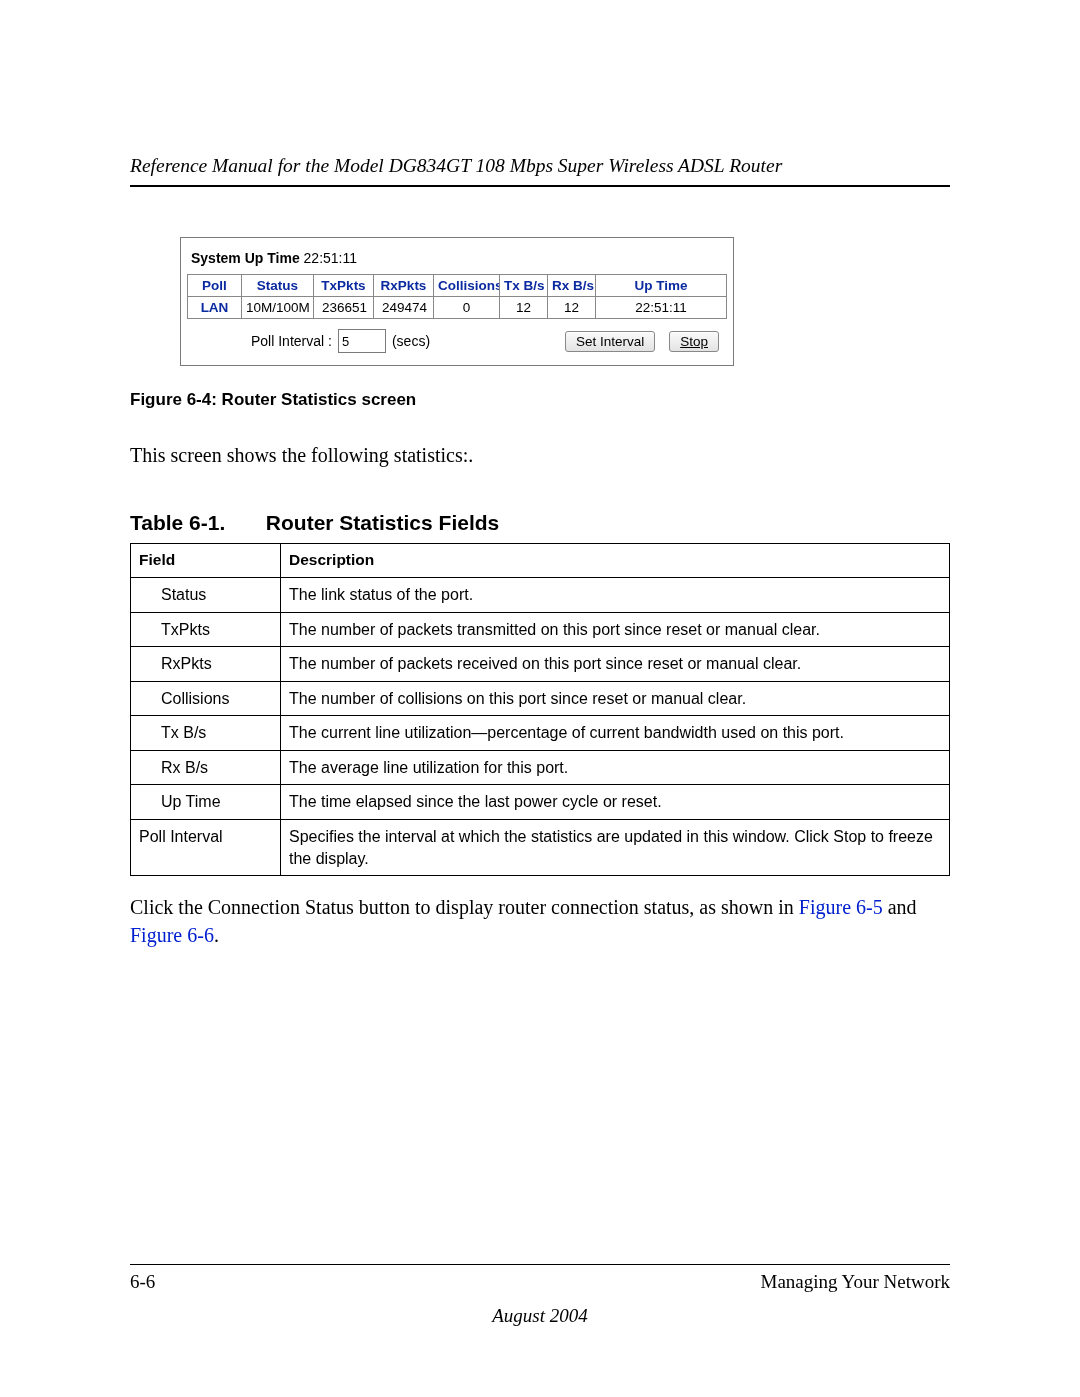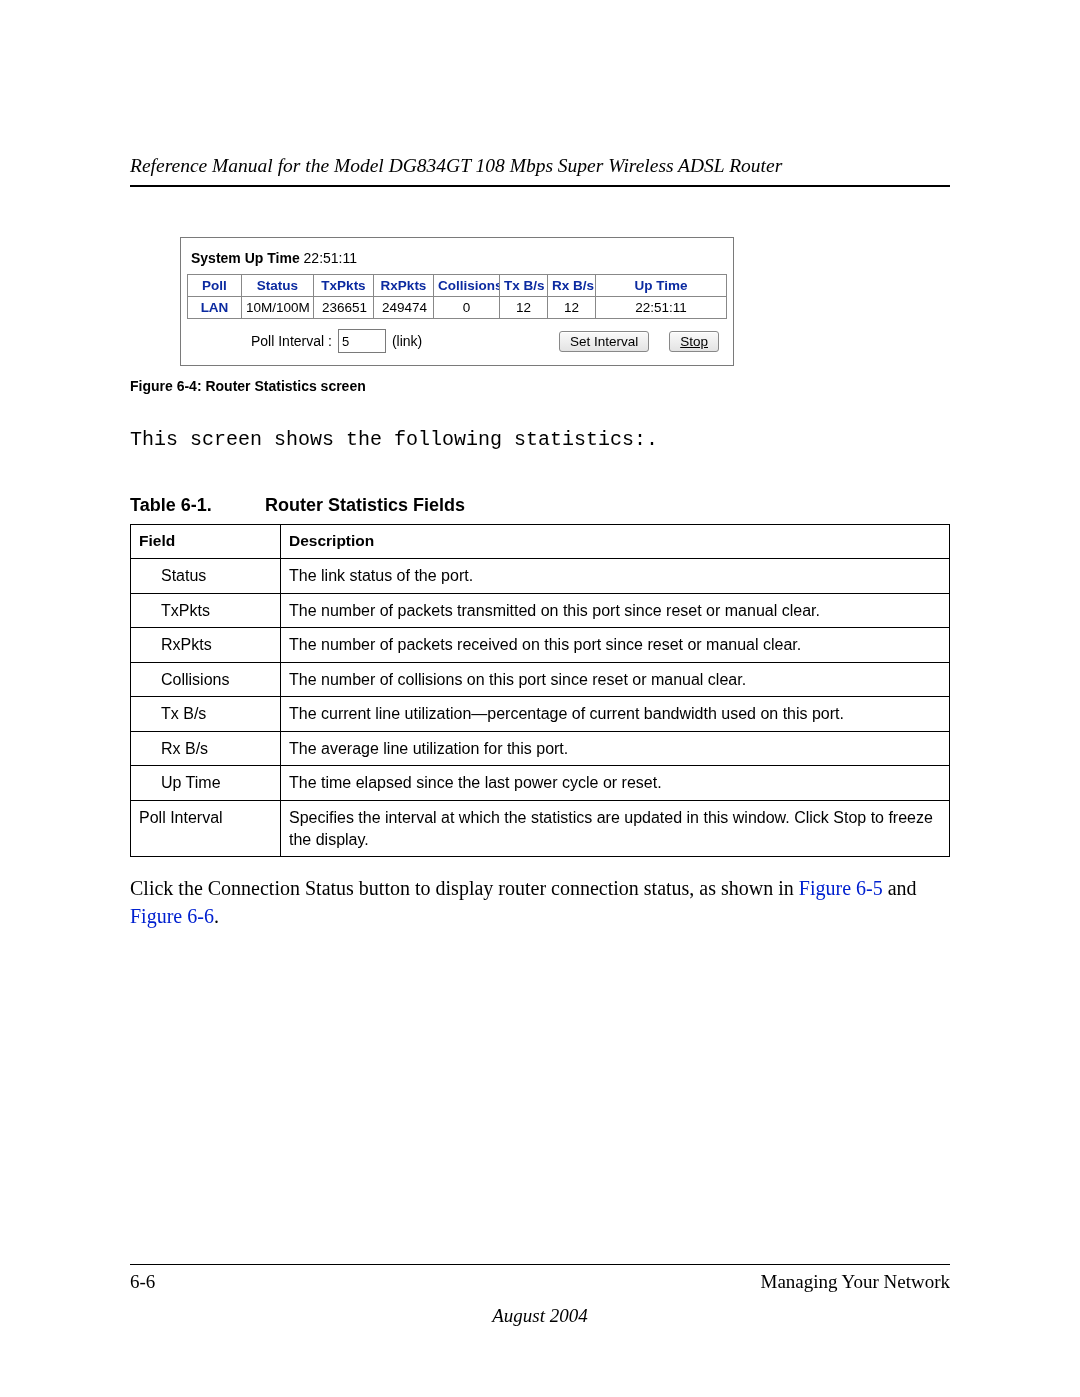--- a/index.html
+++ b/index.html
@@ -100,39 +100,38 @@
   .controls .secs { margin-right: auto; }
   .btn {
     font-family: Arial, Helvetica, sans-serif;
     font-size: 13.5px;
     background: linear-gradient(#fafafa,#e3e3e3);
     border: 1px solid #888;
     border-radius: 3px;
     padding: 2px 10px;
     box-shadow: inset 0 1px 0 #fff;
   }
-  .btn.stop { margin-left: 14px; margin-right: 4px; text-decoration: underline;}
+  .btn.stop { margin-left: 8px; margin-right: 4px; text-decoration: underline;}
 
   
   .fig-caption {
     font-family: Arial, Helvetica, sans-serif;
     font-weight: bold;
-    font-size: 14px;
-    margin-top: 12px;
+    font-size: 17px;
+    margin-top: 24px;
   }
   .body-p {
     font-size: 20px;
     margin-top: 32px;
     line-height: 1.35;
-    font-family: Liberation Mono, monospace;
   }
   .tbl-caption {
     font-family: Arial, Helvetica, sans-serif;
     font-weight: bold;
-    font-size: 18px;
+    font-size: 21px;
     margin-top: 42px;
   }
   .tbl-caption .num { display:inline-block; width: 130px;}
 
   
   table.fields {
     margin-top: 8px;
     border-collapse: collapse;
     width: 100%;
     font-family: Arial, Helvetica, sans-serif;
@@ -223,21 +222,21 @@
             <td class="c">0</td>
             <td class="c">12</td>
             <td class="c">12</td>
             <td class="c">22:51:11</td>
           </tr>
         </tbody>
           </table>
         <div class="controls">
           <span class="pi-label">Poll Interval :</span>
           <input class="pi" value="5" style="">
-          <span class="secs">(link)</span>
+          <span class="secs">(secs)</span>
           <button class="btn">Set Interval</button>
           <button class="btn stop">Stop</button>
         </div>
       </div>
     </div>
   </div>
 
   <div class="fig-caption">Figure 6-4:  Router Statistics screen</div>
 
   <div class="body-p">This screen shows the following statistics:.</div>

